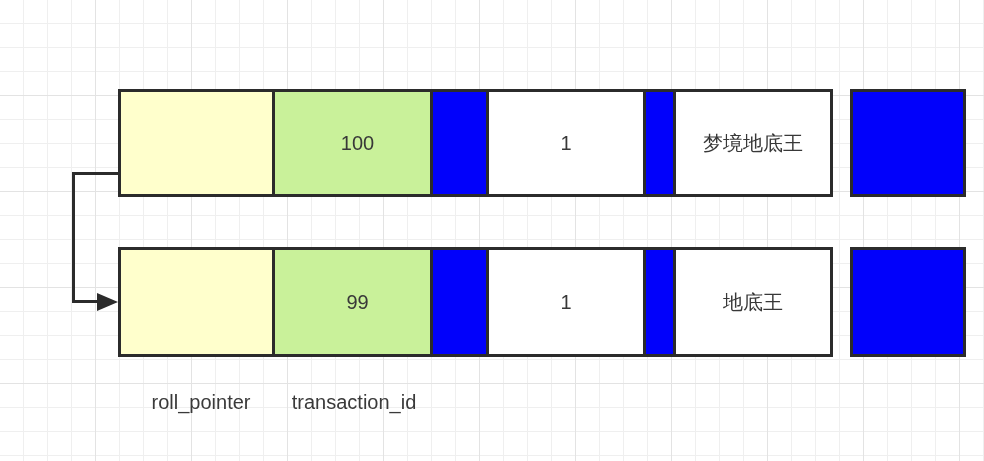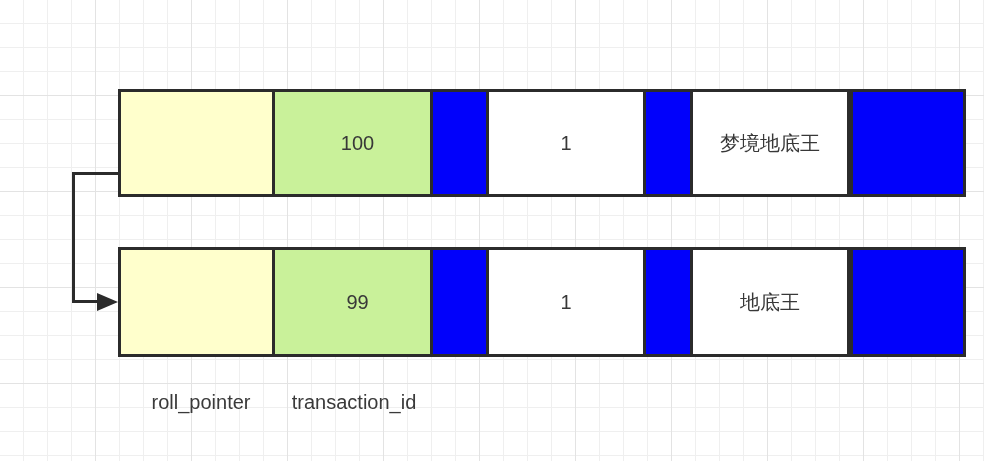--- a/index.html
+++ b/index.html
@@ -32,21 +32,21 @@
   .cell.blue   { background: #0101fb; }
 
   .row-top .cell    { top: 89px;  height: 108px; }
   .row-bottom .cell { top: 247px; height: 110px; }
 
   .c0 { left: 118px; width: 157px; }
   .c1 { left: 272px; width: 171px; }
   .c2 { left: 430px; width: 59px;  }
   .c3 { left: 486px; width: 160px; }
   .c4 { left: 643px; width: 50px;  }
-  .c5 { left: 690px; width: 160px; text-align: center; }
+  .c5 { left: 673px; width: 160px; text-align: center; }
   .c6 { left: 850px; width: 116px; }
 
   .arrow-seg { position: absolute; background: #2b2b2b; }
   .arrow-seg.top  { left: 73px; top: 172px; width: 47px; height: 3px; }
   .arrow-seg.vert { left: 72px; top: 172px; width: 3px;  height: 131px; }
   .arrow-seg.bot  { left: 72px; top: 300px; width: 28px; height: 3px; }
   .arrow-head {
     position: absolute; left: 97px; top: 293px;
     width: 0; height: 0;
     border-left: 21px solid #2b2b2b;

